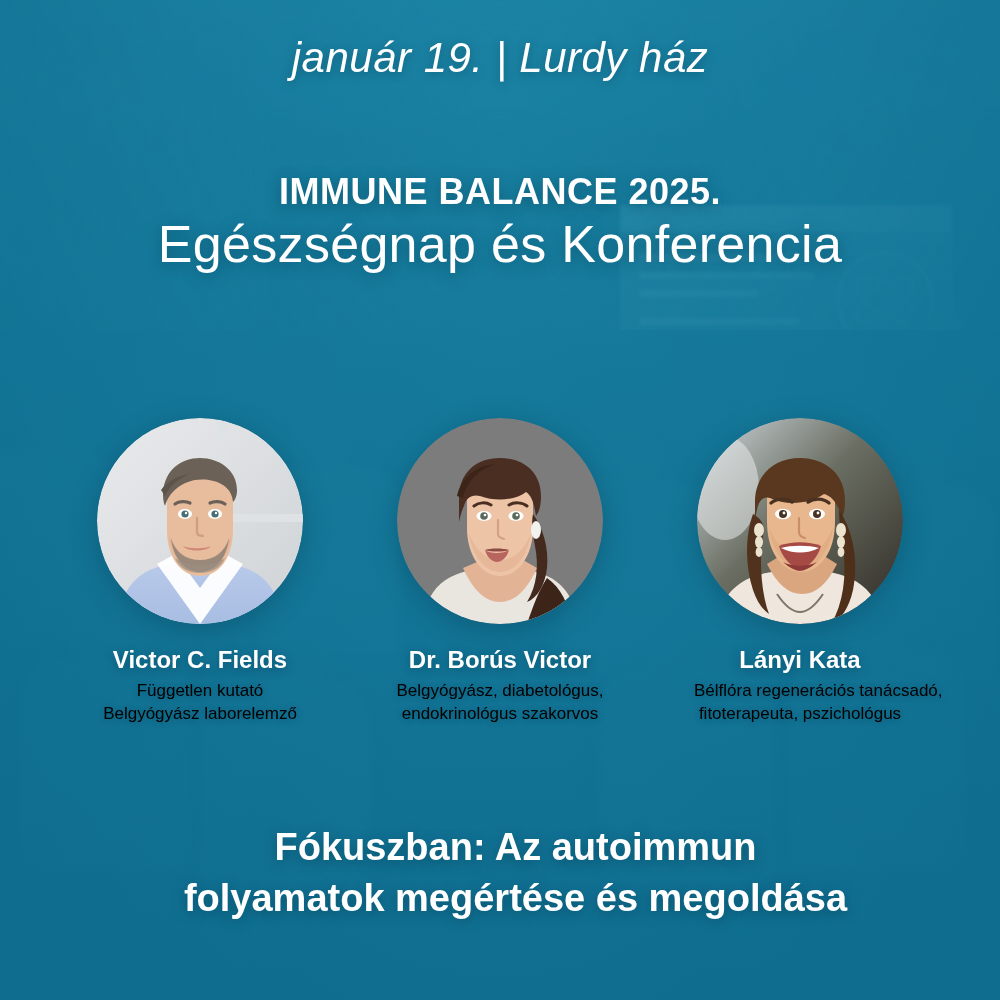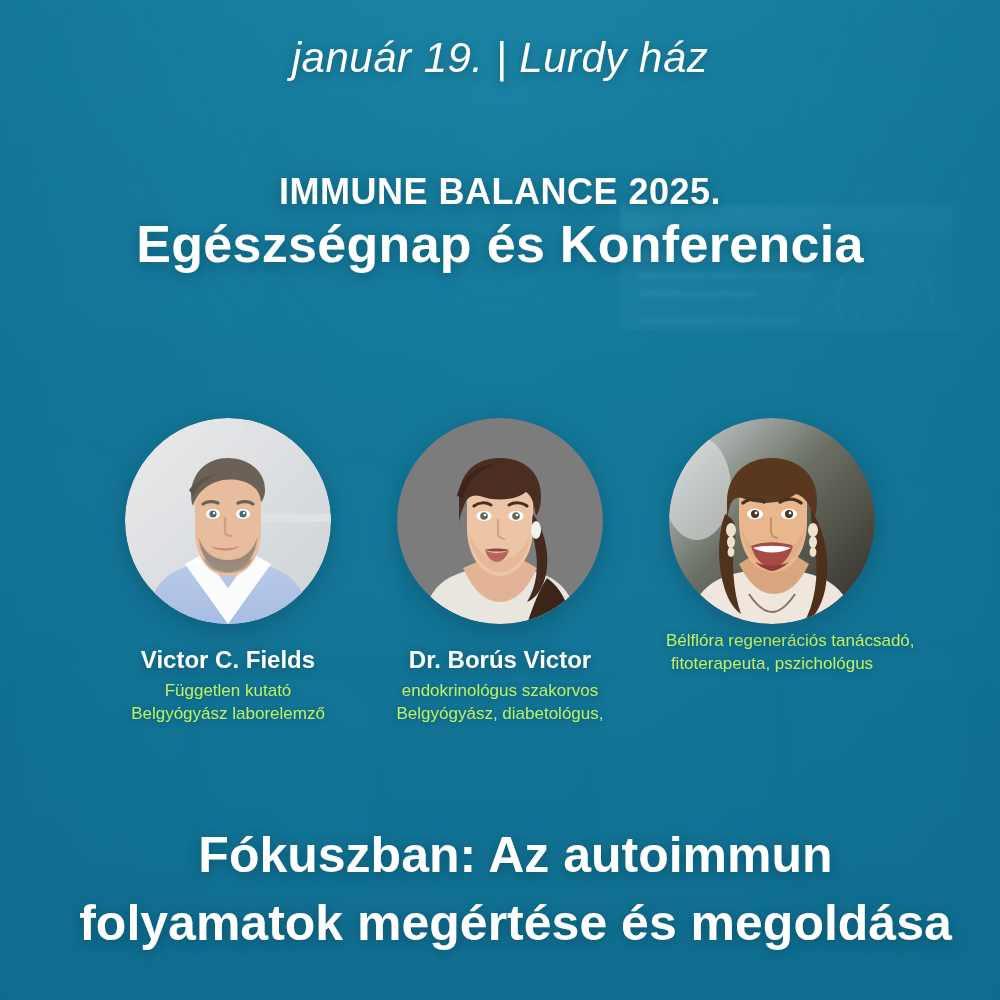--- a/index.html
+++ b/index.html
@@ -105,47 +105,47 @@
     position:absolute;left:0;right:0;top:34px;text-align:center;
     font-style:italic;font-size:42px;color:#ffffff;letter-spacing:.5px;
     text-shadow:0 2px 10px rgba(6,60,80,.45);
   }
   .title-block{position:absolute;left:0;right:0;top:172px;text-align:center;}
   .title-1{
     font-size:36px;font-weight:bold;color:#fff;letter-spacing:.5px;
     text-shadow:0 3px 14px rgba(6,60,80,.5);line-height:1.12;
   }
   .title-2{
-    font-size:52px;font-weight:bold;color:#fff;letter-spacing:.3px;
+    font-size:52px;font-weight:normal;color:#fff;letter-spacing:.3px;
     text-shadow:0 3px 14px rgba(6,60,80,.5);line-height:1.25;
   }
 
   
   .speakers{
     position:absolute;left:0;top:418px;width:1000px;height:350px;
-    display:flex;justify-content:center;align-items:flex-start;gap:60px;
+    display:flex;justify-content:center;align-items:flex-start;gap:88px;
   }
   .speaker{width:212px;text-align:center;}
   .avatar{
     width:206px;height:206px;border-radius:50%;overflow:hidden;position:relative;
     margin:0 auto;box-shadow:0 6px 26px rgba(5,55,75,.35);
   }
   .sp-name{
     margin-top:22px;font-size:24px;font-weight:bold;color:#ffffff;
     text-shadow:0 2px 8px rgba(6,60,80,.5);white-space:nowrap;
   }
   .sp-role{
-    margin-top:6px;font-size:17px;color:#bef264;line-height:1.35;
+    margin-top:6px;font-size:17px;color:#000000;line-height:1.35;
     text-shadow:0 1px 6px rgba(6,60,80,.45);
   }
   .sp-role div{white-space:nowrap;}
 
   .focus{
     position:absolute;left:0;right:0;top:822px;text-align:center;
-    font-size:50px;font-weight:bold;color:#ffffff;line-height:1.35;
+    font-size:38px;font-weight:bold;color:#ffffff;line-height:1.35;
     text-shadow:0 3px 12px rgba(6,60,80,.5);
     padding-left:31px;
   }
 </style>
 </head>
 <body>
 
 <div class="poster">
 
   <div class="bg-layer">
@@ -293,22 +293,22 @@
             <path d="M101 102v14c0 3 2 4 6 5" stroke="#d3a184" stroke-width="2.2" fill="none" stroke-linecap="round"></path>
             <path d="M88 132c5 4 18 4 24 0-2 8-8 12-12 12s-10-4-12-12z" fill="#b8655f"></path>
             <path d="M88 132c5-2 18-2 24 0-6 2-18 2-24 0z" fill="#8f4a45"></path>
             <ellipse cx="139" cy="112" rx="5" ry="9" fill="#f2f2ee"></ellipse>
             <path d="M150 160c14 10 22 26 24 46h-44c6-18 12-34 20-46z" fill="#3d2419"></path>
           </g>
         </svg>
       </div>
       <div class="sp-name">Dr. Borús Victor</div>
       <div class="sp-role">
+        <div>Belgyógyász, diabetológus,</div>
         <div>endokrinológus szakorvos</div>
-        <div>Belgyógyász, diabetológus,</div>
       </div>
     </div>
 
     <div class="speaker">
       <div class="avatar">
         <svg viewBox="0 0 206 206" width="206" height="206">
           <defs>
             <clipPath id="c3">
                 <circle cx="103" cy="103" r="103"></circle>
               </clipPath>
@@ -344,20 +344,21 @@
                 <ellipse cx="62" cy="124" rx="4" ry="6"></ellipse>
               <ellipse cx="62" cy="134" rx="3.4" ry="5"></ellipse>
               <ellipse cx="144" cy="112" rx="5" ry="7"></ellipse>
                 <ellipse cx="144" cy="124" rx="4" ry="6"></ellipse>
               <ellipse cx="144" cy="134" rx="3.4" ry="5"></ellipse>
             </g>
             <path d="M80 176c8 12 16 18 23 18s15-6 23-18" stroke="#3c2a1c" stroke-width="2" fill="none" opacity=".6"></path>
           </g>
         </svg>
       </div>
+      <div class="sp-name">Lányi Kata</div>
       <div class="sp-role">
         <div>Bélflóra regenerációs tanácsadó,</div>
         <div>fitoterapeuta, pszichológus</div>
       </div>
     </div>
   </div>
 
   <div class="focus">
     <div>Fókuszban: Az autoimmun</div>
     <div>folyamatok megértése és megoldása</div>

